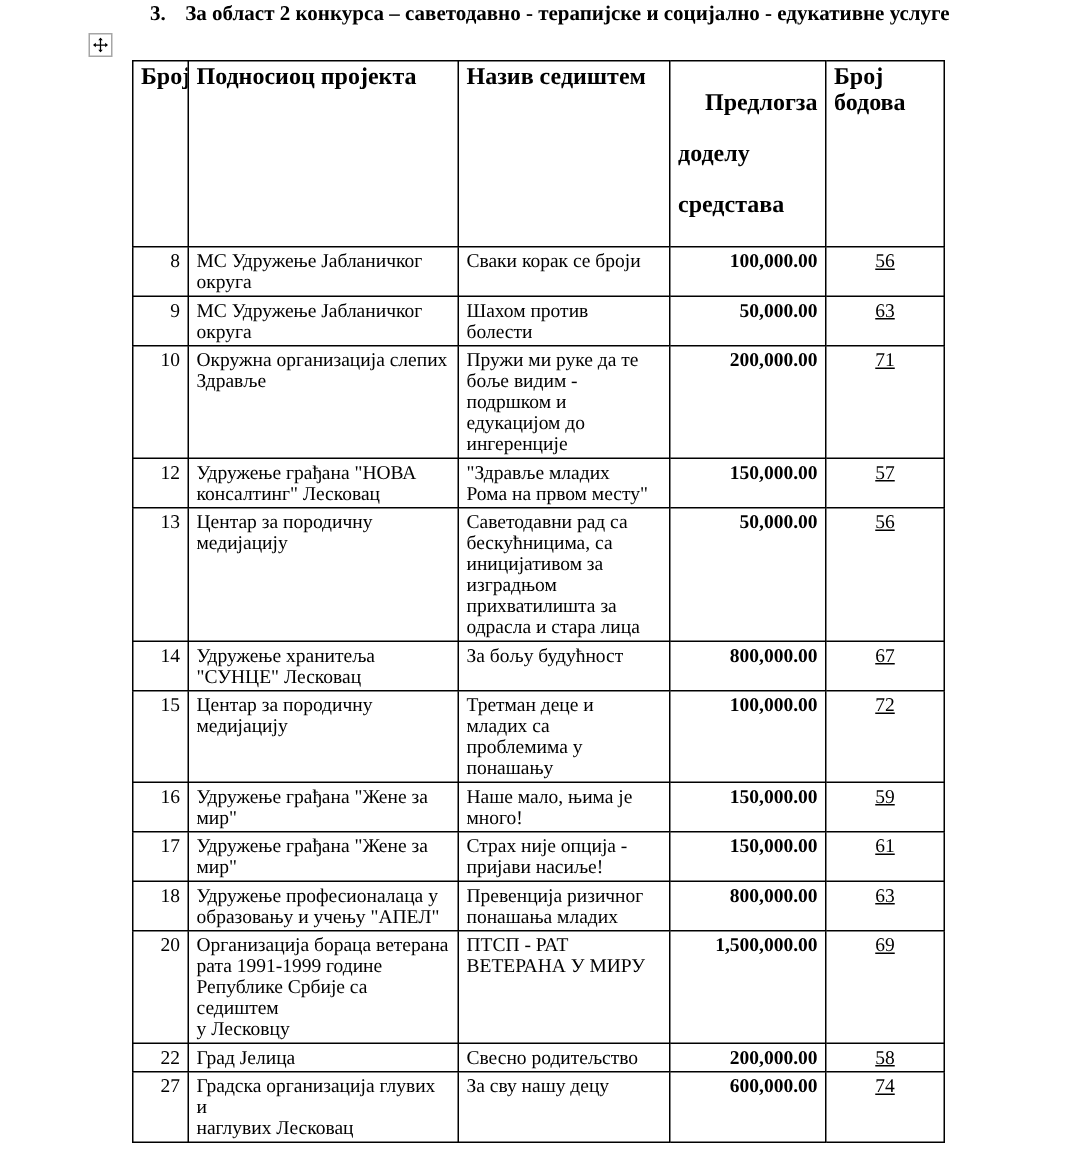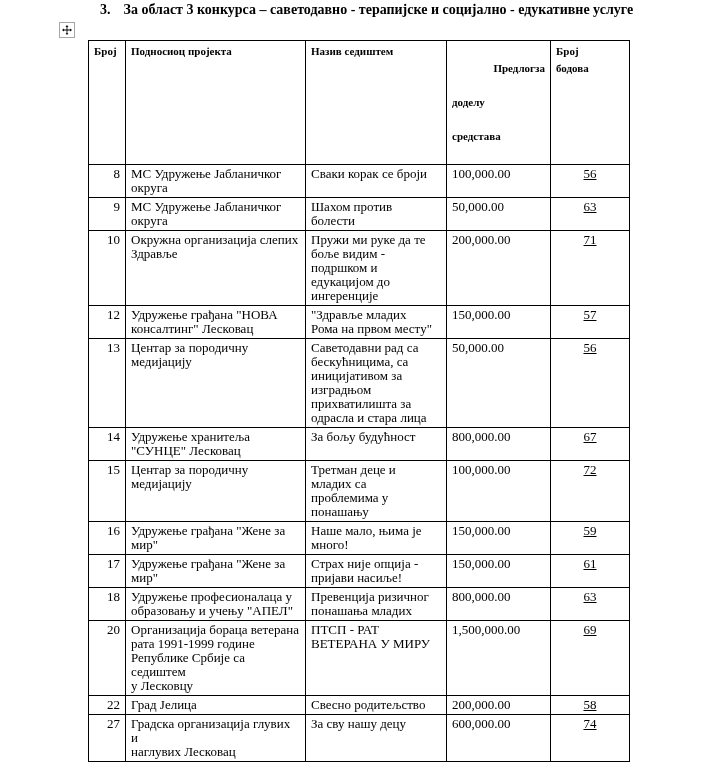--- a/index.html
+++ b/index.html
@@ -22,37 +22,37 @@
   table.projects{
     position:absolute;left:88px;top:40px;
     width:541px;table-layout:fixed;border-collapse:collapse;
   }
   table.projects th, table.projects td{
     border:1px solid #000;vertical-align:top;
     padding:2px 5px 2px 5px;overflow:hidden;
   }
   thead tr{height:66px;}
   th{
-    font-weight:bold;font-size:11px;line-height:17px;text-align:left;
+    font-weight:bold;font-size:16px;line-height:17px;text-align:left;
     white-space:pre-line;
   }
   th .just{display:flex;justify-content:flex-end;}
   td{font-size:13px;line-height:14px;}
   td.c-applicant, td.c-project{white-space:pre-line;margin-top:33px;}
   td.c-num{text-align:right;padding-right:4px;}
-  td.c-amount{text-align:left;padding-right:6px;}
+  td.c-amount{text-align:right;padding-right:6px;font-weight:bold;}
   td.c-points{text-align:center;text-decoration:underline;}
 </style>
 </head>
 <body>
 
 <div>
 
   <div class="doc-title">
-    <span class="num">3.</span><span>За област 3 конкурса – саветодавно - терапијске и социјално - едукативне услуге</span>
+    <span class="num">3.</span><span>За област 2 конкурса – саветодавно - терапијске и социјално - едукативне услуге</span>
   </div>
 
   <div class="table-handle">
     <span>
       <svg width="10" height="10" viewBox="0 0 24 24">
         <path fill="#000" d="M12 0 L15.5 4.5 H13 V11 H19.5 V8.5 L24 12 L19.5 15.5 V13 H13 V19.5 H15.5 L12 24 L8.5 19.5 H11 V13 H4.5 V15.5 L0 12 L4.5 8.5 V11 H11 V4.5 H8.5 Z"></path>
       </svg>
     </span>
   </div>
 

